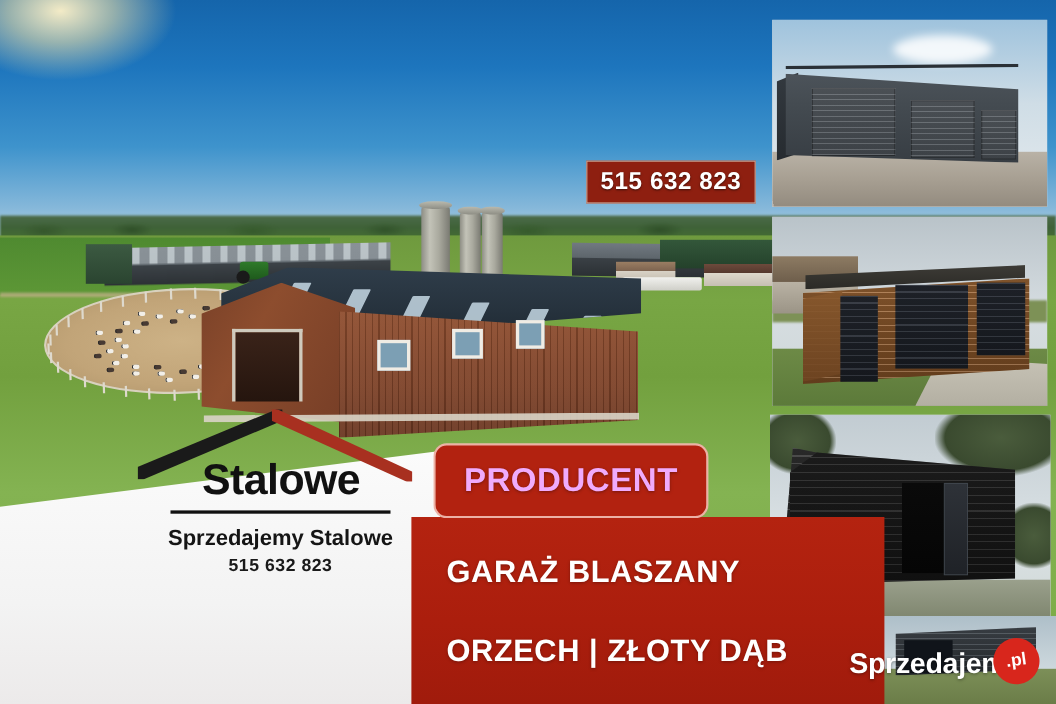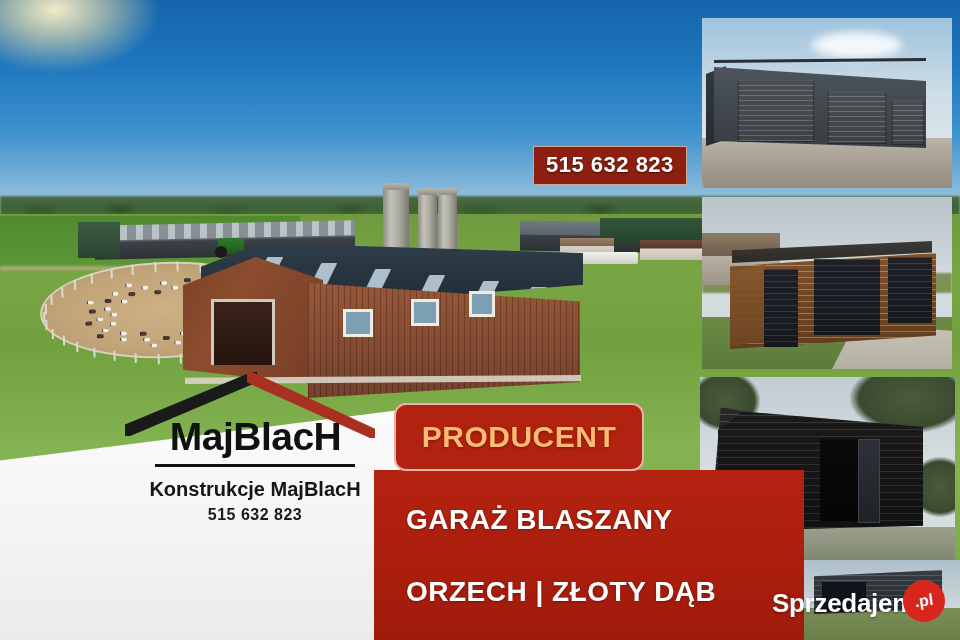--- a/index.html
+++ b/index.html
@@ -283,21 +283,21 @@
   .red-panel {
     position:absolute; left:374px; top:470px; width:430px; height:170px;
     background:linear-gradient(to bottom,#b42310 0%,#ab1e0d 55%,#a01b0c 100%);
   }
   .producent-box {
     position:absolute; left:394px; top:403px; width:250px; height:68px;
     background:#b22210; border:2px solid rgba(255,225,215,.75); border-radius:12px;
     display:flex; align-items:center; justify-content:center;
   }
   .producent-box span {
-    font-size:30px; font-weight:bold; color:#fdba74; letter-spacing:.5px;
+    font-size:30px; font-weight:bold; color:#f0abfc; letter-spacing:.5px;
     text-shadow:0 1px 3px rgba(0,0,0,.35);
   }
   .red-line { position:absolute; font-size:28px; font-weight:bold; color:#fff;
     letter-spacing:.5px; text-shadow:0 1px 3px rgba(0,0,0,.3); white-space:nowrap; }
   .red-line-1 { left:406px; top:504px; }
   .red-line-2 { left:406px; top:576px; }
 
   
   .watermark {
     position:absolute; left:772px; top:588px;
@@ -487,23 +487,23 @@
     <div class="t4-grass"></div>
     <div class="t4-body"></div>
     <div class="t4-open"></div>
   </div>
 
   <div class="logo-panel"></div>
   <div class="logo-roof">
     <div class="roof-left"></div>
     <div class="roof-right"></div>
   </div>
-  <div class="logo-name">MajBlacH</div>
+  <div class="logo-name">Stalowe</div>
   <div class="logo-rule"></div>
-  <div class="logo-sub">Konstrukcje MajBlacH</div>
+  <div class="logo-sub">Sprzedajemy Stalowe</div>
   <div class="logo-phone">515 632 823</div>
 
   <div class="red-panel"></div>
   <div class="producent-box">
     <span>PRODUCENT</span>
   </div>
   <div class="red-line red-line-1">GARAŻ BLASZANY</div>
   <div class="red-line red-line-2">ORZECH | ZŁOTY DĄB</div>
 
   <div class="watermark">Sprzedajemy</div>

